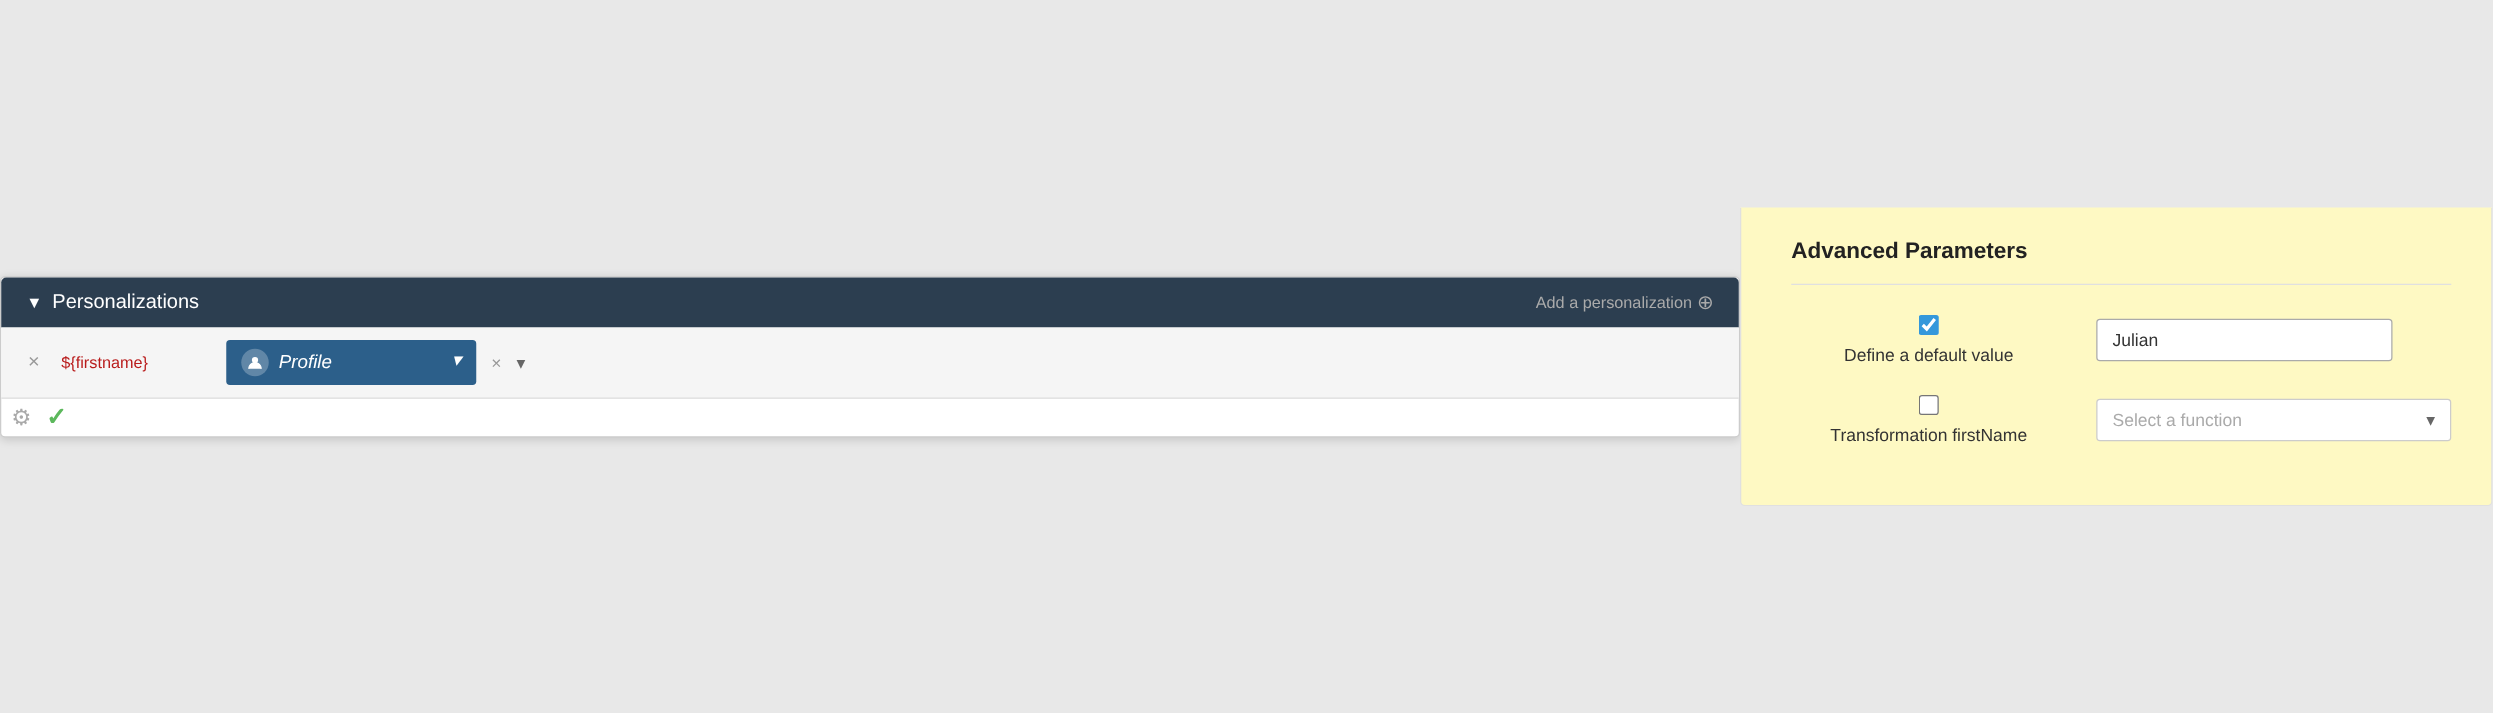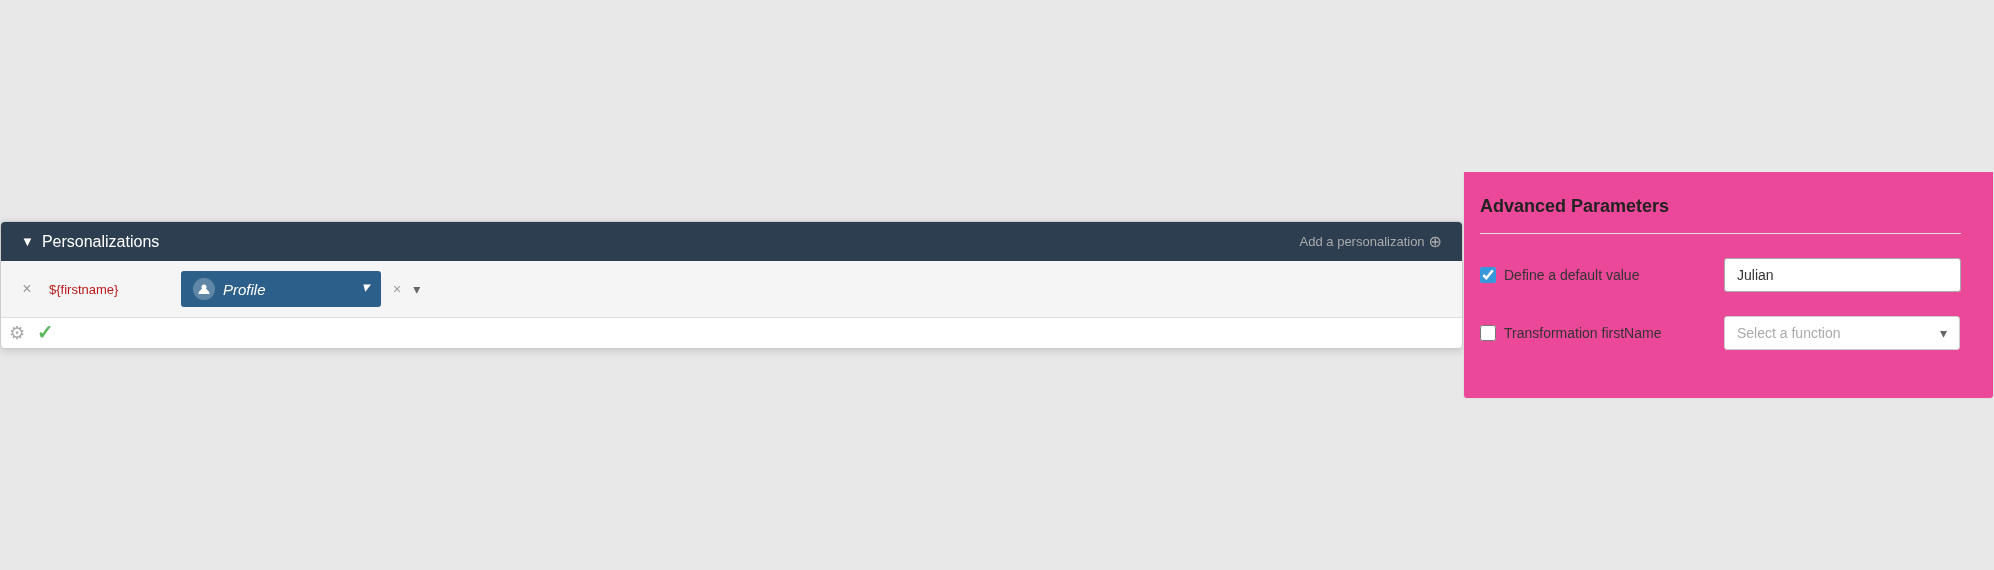--- a/index.html
+++ b/index.html
@@ -159,22 +159,22 @@
       border: none;
       cursor: pointer;
       color: #5cb85c;
       font-size: 20px;
       margin-left: auto;
       font-weight: bold;
     }
 
     
     .advanced-panel {
-      background: #ec4899;
-      padding: 24px 32px 24px 16px;
+      background: #fef9c3;
+      padding: 24px 32px 24px 40px;
       border: 1px solid #e0e0e0;
       border-top: none;
       border-radius: 0 0 4px 4px;
     }
 
     .advanced-title {
       font-size: 18px;
       font-weight: 700;
       color: #222;
       margin-bottom: 16px;
@@ -193,20 +193,21 @@
       gap: 24px;
     }
 
     .form-label {
       display: flex;
       align-items: center;
       gap: 8px;
       min-width: 220px;
       color: #333;
       font-size: 14px;
+      flex-direction: column;
     }
 
     .checkbox {
       width: 16px;
       height: 16px;
       cursor: pointer;
       accent-color: #3498db;
     }
 
     .text-input {
@@ -217,21 +218,21 @@
       width: 237px;
       outline: none;
       color: #333;
     }
 
     .function-select {
       border: 1px solid #ccc;
       border-radius: 3px;
       padding: 8px 12px;
       font-size: 14px;
-      width: 236px;
+      width: 284px;
       background: #fff;
       color: #999;
       display: flex;
       align-items: center;
       justify-content: space-between;
       cursor: pointer;
     }
 
     .actions-row {
       display: flex;

